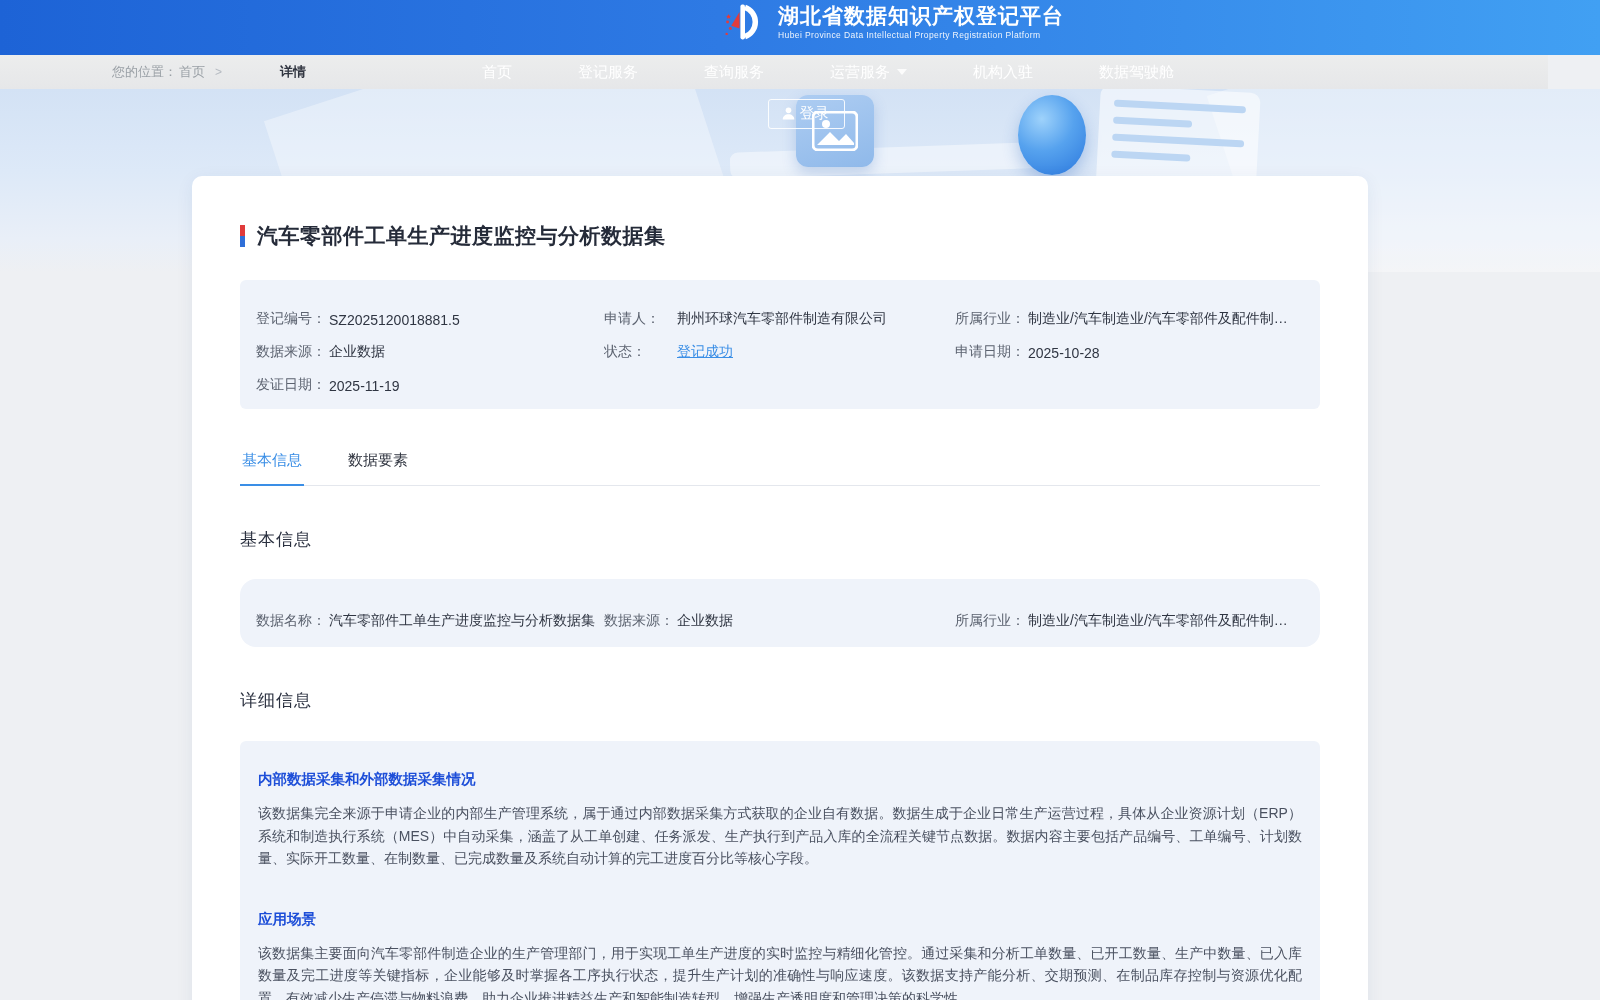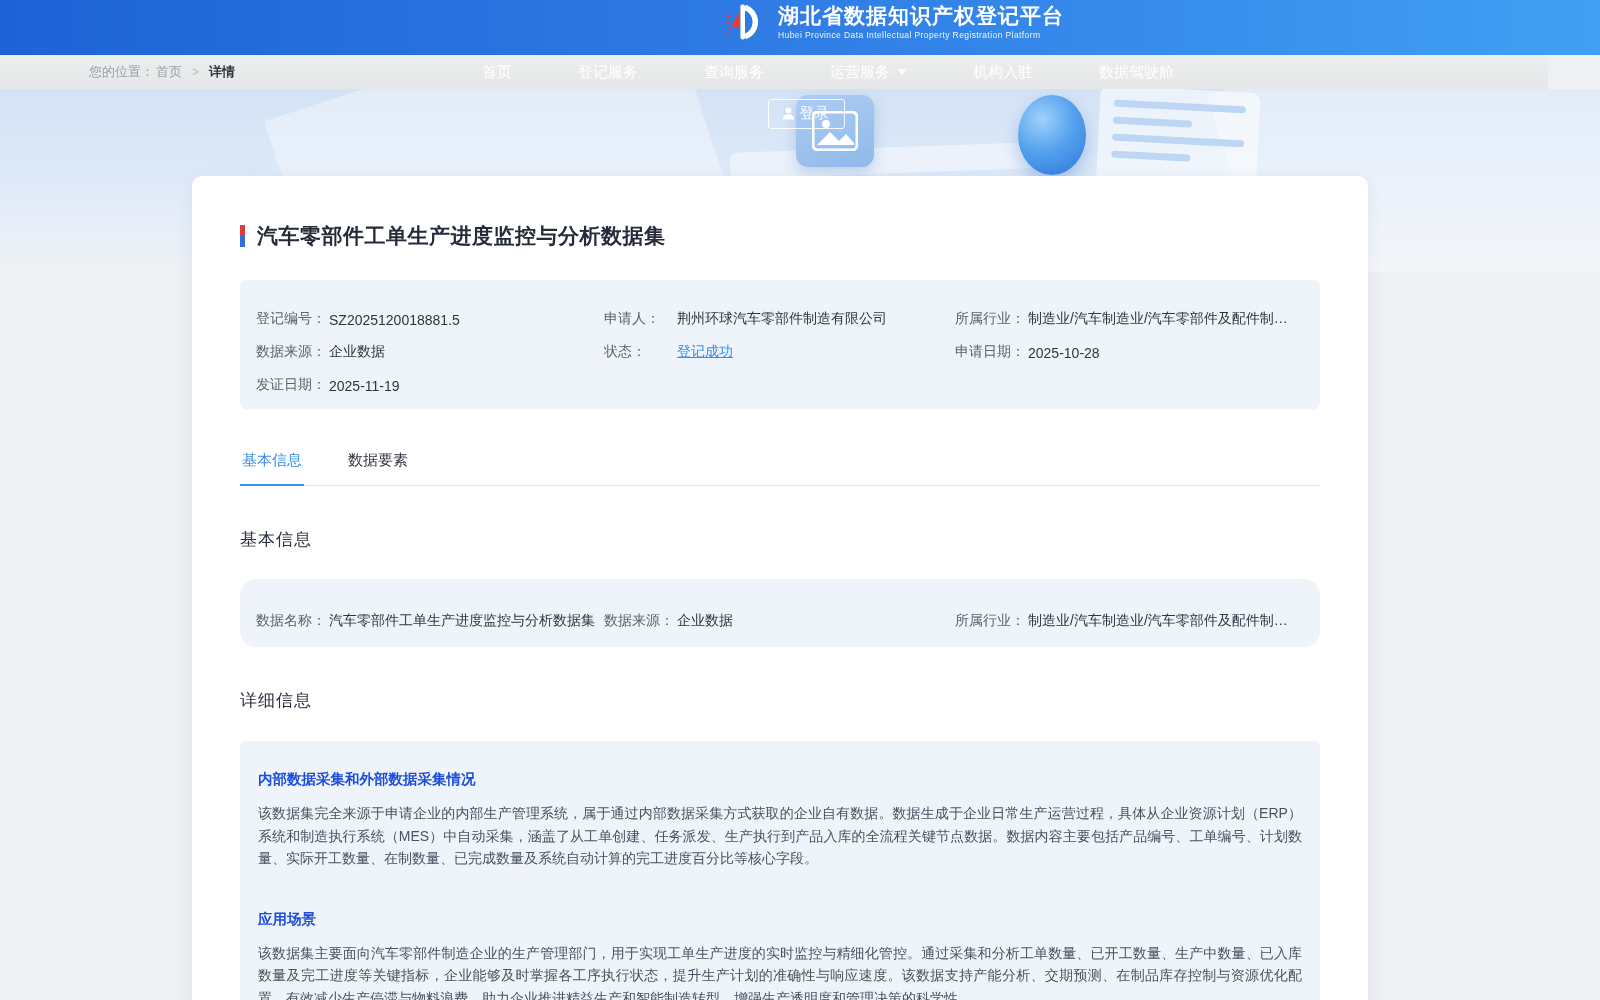--- a/index.html
+++ b/index.html
@@ -34,25 +34,25 @@
     margin-left:12px; display:flex; align-items:center; gap:4px;
     border:1px solid rgba(255,255,255,.9); border-radius:3px;
     color:#fff; font-size:15px; padding:4px 14px 5px 12px; cursor:pointer; background:transparent;
   }
   .login-btn svg { display:block; }
 
   
   .breadcrumb-bar {
     position:absolute; left:0; top:55px; width:1548px; height:34px;
     background:linear-gradient(180deg,#eceded 0%,#e6e7e9 100%);
-    display:flex; align-items:center; padding-left:89px; font-size:13px; color:#9aa0a6; z-index:25;
+    display:flex; align-items:center; padding-left:112px; font-size:13px; color:#9aa0a6; z-index:25;
   }
   .breadcrumb-bar .bc-home { color:#9aa0a6; cursor:pointer; margin-left:2px; }
   .breadcrumb-bar .bc-sep { margin:0 10px; color:#b6bbc2; font-size:12px; }
-  .breadcrumb-bar .bc-current { color:#303540; font-weight:bold; }
+  .breadcrumb-bar .bc-current { color:#303540; font-weight:bold;margin-left:48px; }
 
   
   .banner {
     position:absolute; left:0; top:89px; width:1600px; height:183px; z-index:1; overflow:hidden;
     background:linear-gradient(180deg,#d3e2f5 0%,#dde9f8 45%,#e9eff8 82%,#eef0f3 100%);
   }
   .banner .stripe {
     position:absolute; background:rgba(255,255,255,.35); transform:rotate(-18deg);
   }
   .banner .photo-card {

